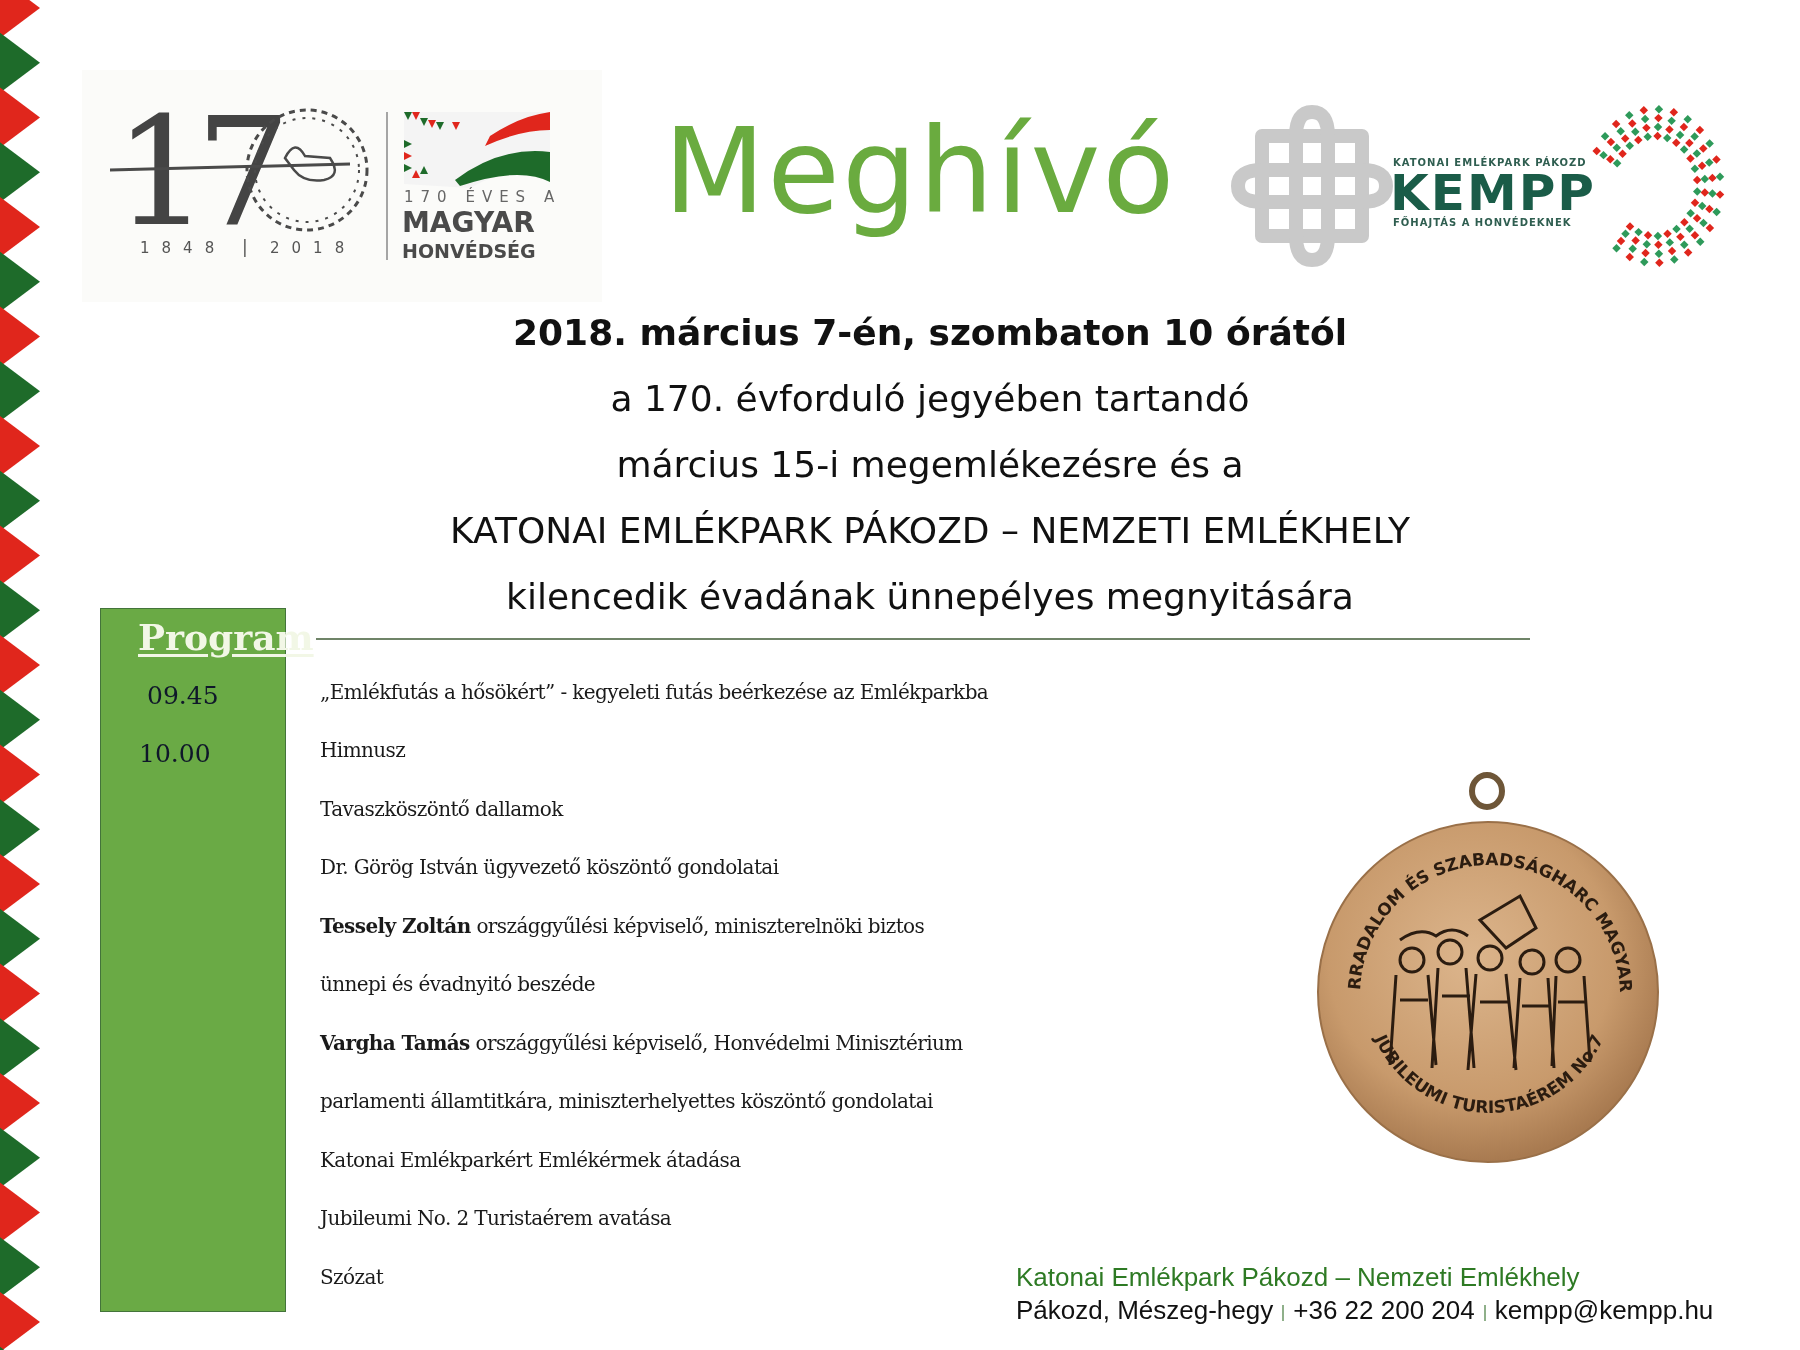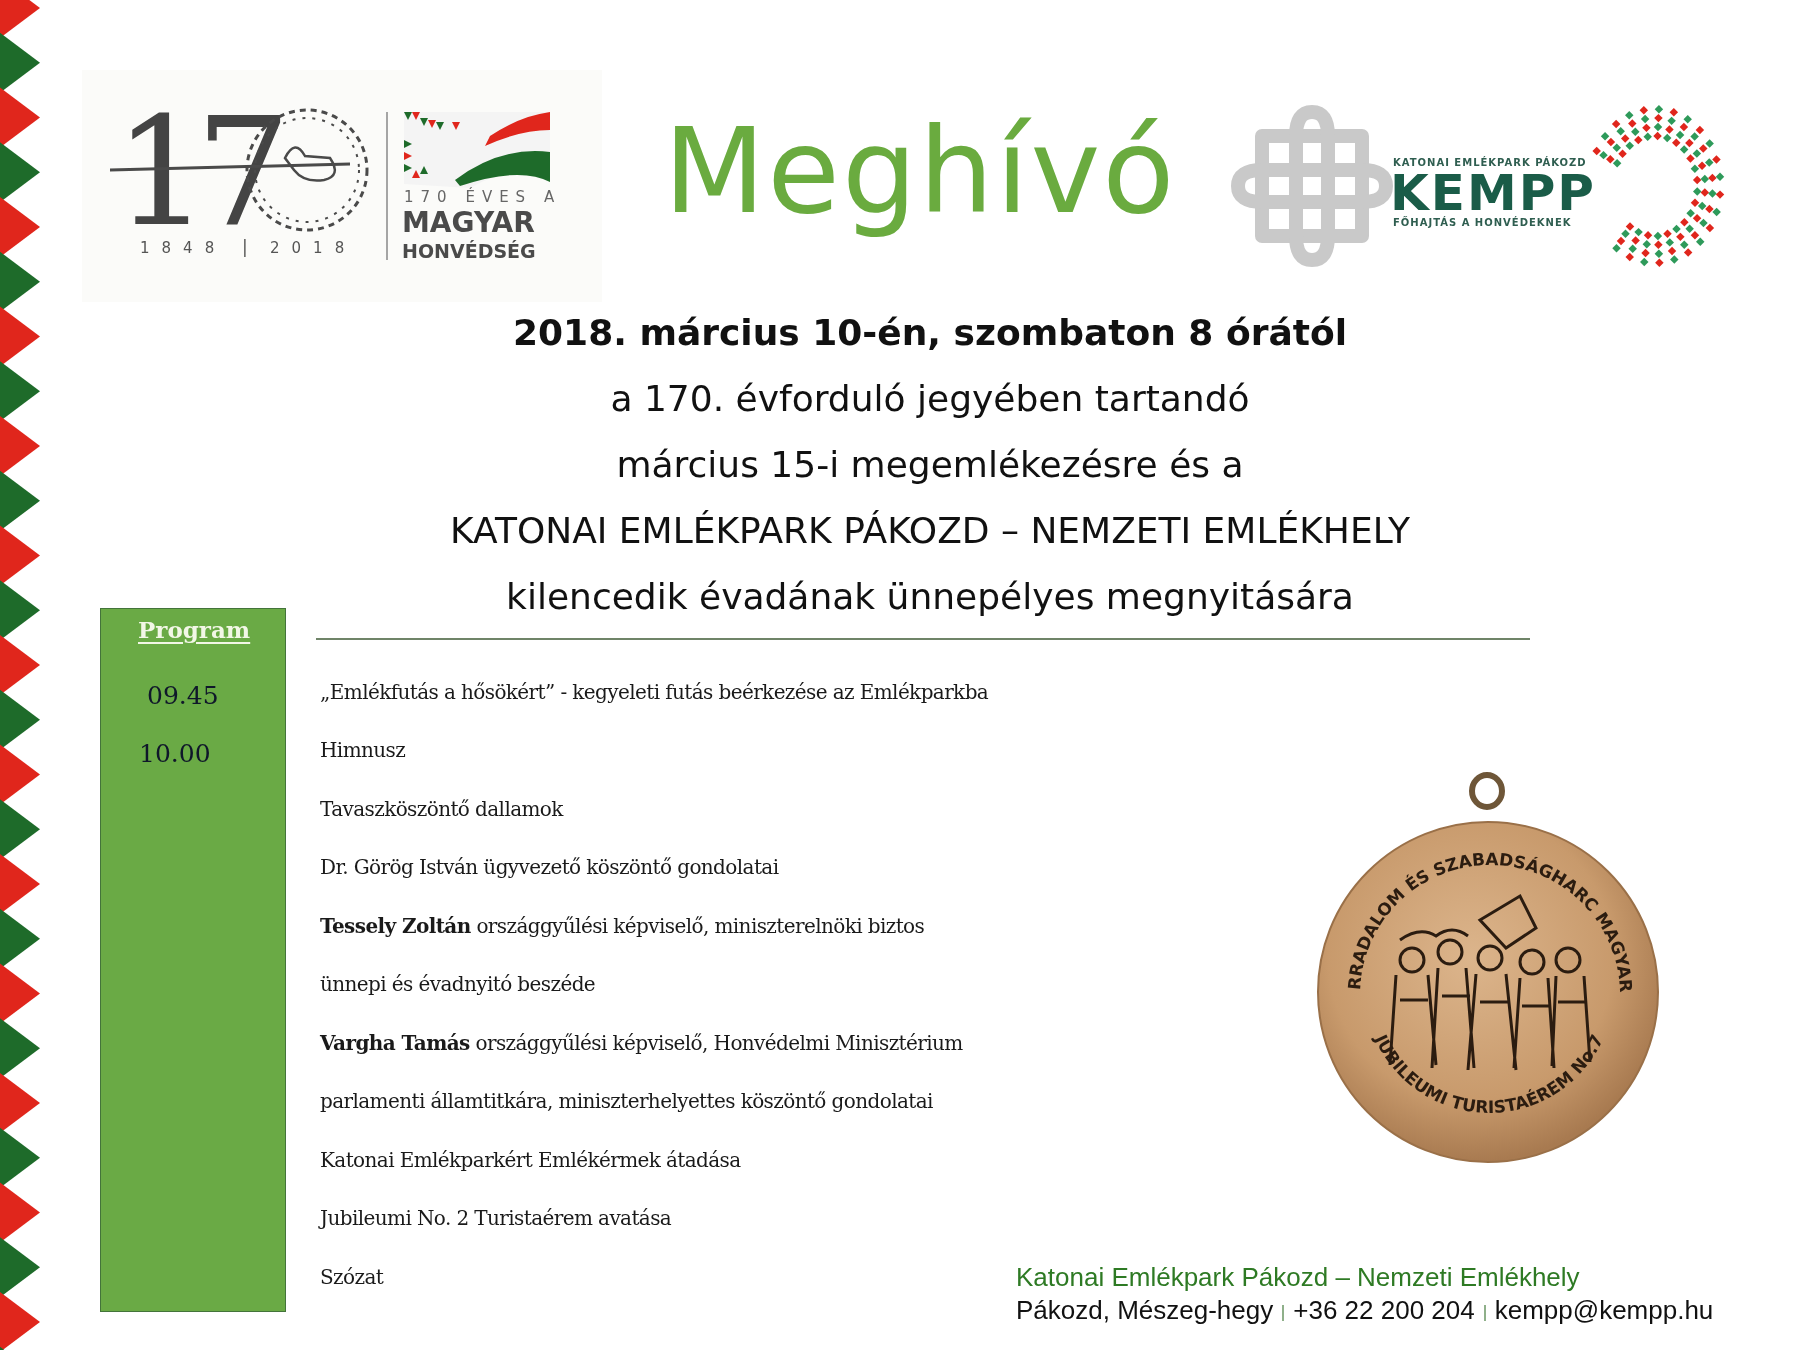--- a/index.html
+++ b/index.html
@@ -9,21 +9,21 @@
   #logo-box { left: 82px; top: 70px; width: 520px; height: 232px; background: #fbfbf9; }
 
   #title { left: 640px; top: 96px; width: 560px; text-align: center; font-family: "DejaVu Sans", sans-serif; font-size: 118px; line-height: 150px; color: #6aab3f; letter-spacing: 2px; }
 
   .head-line { left: 300px; width: 1260px; text-align: center; font-family: "DejaVu Sans", sans-serif; font-size: 36px; color: #111111; white-space: nowrap; }
   .head-line.bold { font-weight: bold; }
 
   #rule { left: 316px; top: 638px; width: 1214px; height: 2px; background: #6f8468; }
 
   #program-box { left: 100px; top: 608px; width: 186px; height: 704px; background: #6aaa45; border: 1px solid #43743a; box-sizing: border-box; }
-  #program-label { left: 138px; top: 616px; font-family: "DejaVu Serif", serif; font-weight: bold; font-size: 23px; color: #f2f7e6; text-decoration: underline; text-underline-offset: 4px; }
+  #program-label { left: 138px; top: 616px; font-family: "DejaVu Serif", serif; font-weight: bold; font-size: 36px; color: #f2f7e6; text-decoration: underline; text-underline-offset: 4px; }
   .time { font-family: "DejaVu Serif", serif; font-size: 25px; color: #0f172a; }
 
   .prog-line { left: 320px; font-family: "DejaVu Serif", serif; font-size: 20px; color: #1a1a1a; white-space: nowrap; letter-spacing: -0.6px; }
   .prog-line b { font-weight: bold; text-align: center; }
 
   #footer-org { left: 1016px; top: 1262px; font-family: "Liberation Sans", sans-serif; font-size: 26px; color: #2e7a24; white-space: nowrap; }
   #footer-contact { left: 1016px; top: 1295px; font-family: "Liberation Sans", sans-serif; font-size: 26px; color: #111111; white-space: nowrap; }
   .sep { display: inline-block; width: 2px; height: 16px; background: #8fb08a; margin: 0 9px; vertical-align: -2px; }
 </style>
 </head>
@@ -203,21 +203,21 @@
       <rect x="467.2300503761903" y="138.65520451470914" width="6" height="6" transform="rotate(45 470.2300503761903 141.65520451470914)" fill="#2e9a5a"></rect>
       <rect x="455.1480561679486" y="149.3941139706431" width="6" height="6" transform="rotate(45 458.1480561679486 152.3941139706431)" fill="#e0261c"></rect>
       <rect x="441.2917261651937" y="156.57910604553285" width="6" height="6" transform="rotate(45 444.2917261651937 159.57910604553285)" fill="#2e9a5a"></rect>
       <rect x="426.402756417308" y="159.8255853785771" width="6" height="6" transform="rotate(45 429.402756417308 162.8255853785771)" fill="#e0261c"></rect>
       <rect x="411.2781176978793" y="158.95977573211115" width="6" height="6" transform="rotate(45 414.2781176978793 161.95977573211115)" fill="#2e9a5a"></rect>
       <rect x="396.7273955742479" y="154.02802181603818" width="6" height="6" transform="rotate(45 399.7273955742479 157.02802181603818)" fill="#e0261c"></rect>
       <rect x="383.5294552374576" y="145.29430856687094" width="6" height="6" transform="rotate(45 386.5294552374576 148.29430856687094)" fill="#2e9a5a"></rect>
     </g>
 </svg>
 
-<div class="abs head-line bold" style="top:312px">2018. március  10-én, szombaton  8 órától</div>
+<div class="abs head-line bold" style="top:312px">2018. március  7-én, szombaton  10 órától</div>
 <div class="abs head-line" style="top:378px">a 170. évforduló  jegyében  tartandó</div>
 <div class="abs head-line" style="top:444px">március 15-i megemlékezésre  és a</div>
 <div class="abs head-line" style="top:510px">KATONAI  EMLÉKPARK  PÁKOZD – NEMZETI  EMLÉKHELY</div>
 <div class="abs head-line" style="top:576px">kilencedik  évadának ünnepélyes  megnyitására</div>
 
 <div id="rule" class="abs"></div>
 
 <div id="program-box" class="abs"></div>
 <div id="program-label" class="abs">Program</div>
 <div class="abs time" style="left:147px;top:681px">09.45</div>

